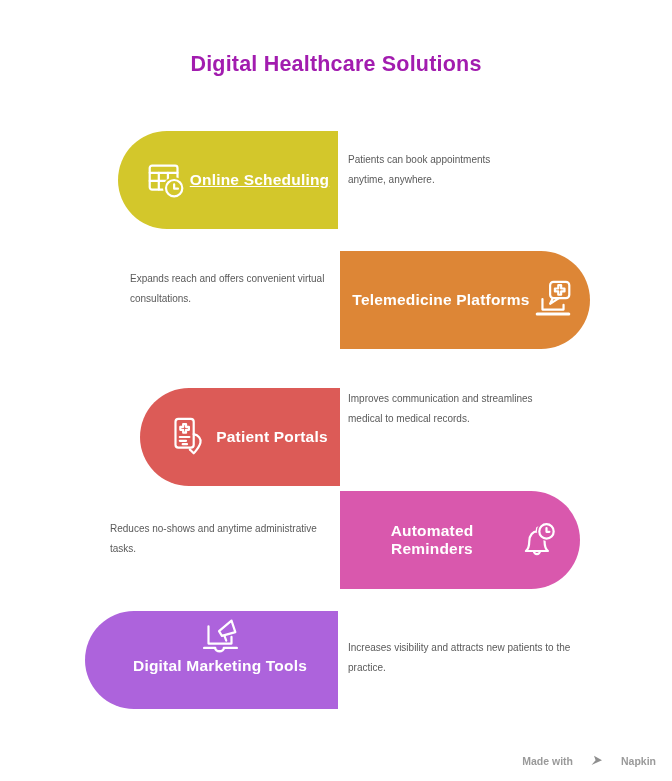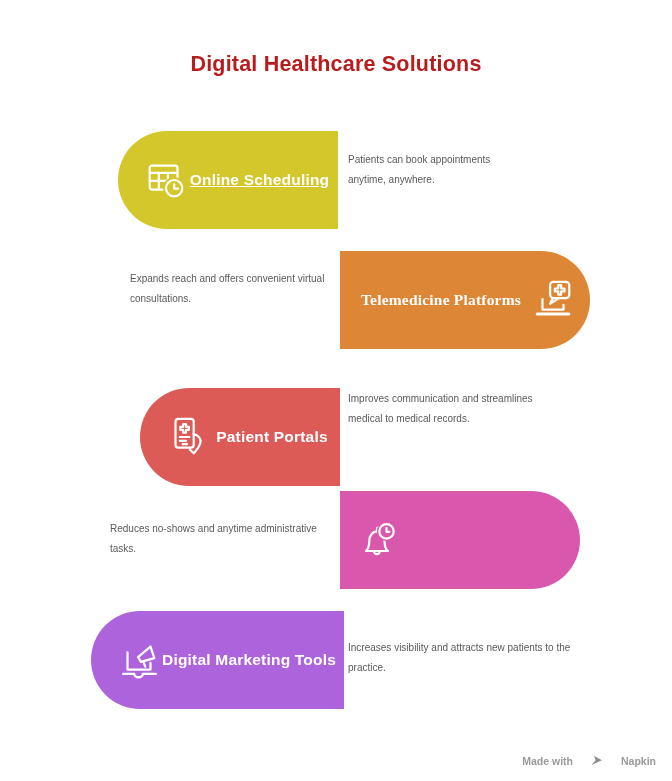--- a/index.html
+++ b/index.html
@@ -3,51 +3,51 @@
 <meta charset="utf-8">
 <style>
   html,body { margin:0; padding:0; background:#fff; }
   .canvas {
     position:relative; width:672px; height:781px; background:#ffffff;
     font-family:"Liberation Sans", sans-serif; overflow:hidden;
   }
   .title {
     position:absolute; top:52px; left:0; width:100%;
     text-align:center; font-size:21.5px; font-weight:700;
-    color:#b91c1c; letter-spacing:0.2px;
+    color:#a21caf; letter-spacing:0.2px;
   }
   .pill {
     position:absolute; height:98px; display:flex; align-items:center;
     box-sizing:border-box; background:var(--pill); color:#ffffff;
   }
   .pill.left  { border-radius:49px 0 0 49px; }
   .pill.right { border-radius:0 49px 49px 0; }
   .pill-label {
     flex:1; text-align:center; font-weight:700; font-size:15.5px;
     letter-spacing:0.2px; line-height:1.15;
   }
   .icon { width:46px; height:46px; flex:0 0 auto; }
   .desc {
     position:absolute; font-size:10px; line-height:20px; color:#5a5a5a;
   }
   .desc.right { text-align:left; }
 
   .r1 .pill { top:131px; left:118px; width:220px; padding:0 8px 0 25px;text-decoration:underline; }
   .r1 .desc { top:150px; left:348px; width:180px; }
 
-  .r2 .pill { top:251px; left:340px; width:250px; padding:0 14px 0 12px;font-family:Liberation Serif, serif; }
+  .r2 .pill { top:251px; left:340px; width:250px; padding:0 14px 0 12px; }
   .r2 .desc { top:269px; right:347px; width:195px; }
 
   .r3 .pill { top:388px; left:140px; width:200px; padding:0 6px 0 24px; }
   .r3 .desc { top:389px; left:348px; width:215px; }
 
   .r4 .pill { top:491px; left:340px; width:240px; padding:0 22px 0 12px; }
   .r4 .desc { top:519px; right:347px; width:215px; }
 
-  .r5 .pill { top:611px; left:91px; width:253px; padding:0 8px 0 25px; }
+  .r5 .pill { top:611px; left:85px; width:253px; padding:0 8px 0 25px;flex-direction:column; }
   .r5 .desc { top:638px; left:348px; width:240px; }
 
   .watermark {
     position:absolute; right:16px; bottom:14px;
     display:flex; align-items:center; gap:18px;
     font-size:10.5px; font-weight:700; color:#9a9a9a;
   }
   .watermark svg { width:12px; height:12px; }
   svg.icon * { vector-effect:non-scaling-stroke; }
 </style>
@@ -100,20 +100,21 @@
         <path d="M31,21 c5,1 8,5 7,9 c-1,4 -3.5,7 -6,10"></path>
         <path d="M31,41 l-4,-4"></path>
       </svg>
       <div class="pill-label">Patient Portals</div>
     </div>
     <div class="desc">Improves communication and streamlines medical to medical records.</div>
   </div>
 
   <div class="row r4" style="--pill: #d958ad;">
     <div class="pill right">
+      <div class="pill-label">Automated Reminders</div>
       <svg class="icon" viewBox="0 0 48 48" fill="none" stroke="#fff" stroke-width="2.2" stroke-linecap="round" stroke-linejoin="round">
         <path d="M14.5,35.5 h23 c0,0 -3.5,-3 -3.5,-10 c0,-6.5 -4,-10.5 -8,-10.5 c-4,0 -8,4 -8,10.5 c0,7 -3.5,10 -3.5,10 z"></path>
         <path d="M26,15 v-2.5 c0,-1.8 2.4,-1.8 2.4,-0.3"></path>
         <path d="M22.8,35.5 a3.2,3.2 0 0 0 6.4,0"></path>
         <circle cx="36" cy="15" r="10" fill="var(--pill)" stroke="none"></circle>
         <circle cx="36" cy="15" r="7.5"></circle>
         <polyline points="36,11.5 36,15.5 39,15.5"></polyline>
       </svg>
     </div>
     <div class="desc right">Reduces no-shows and anytime administrative tasks.</div>

